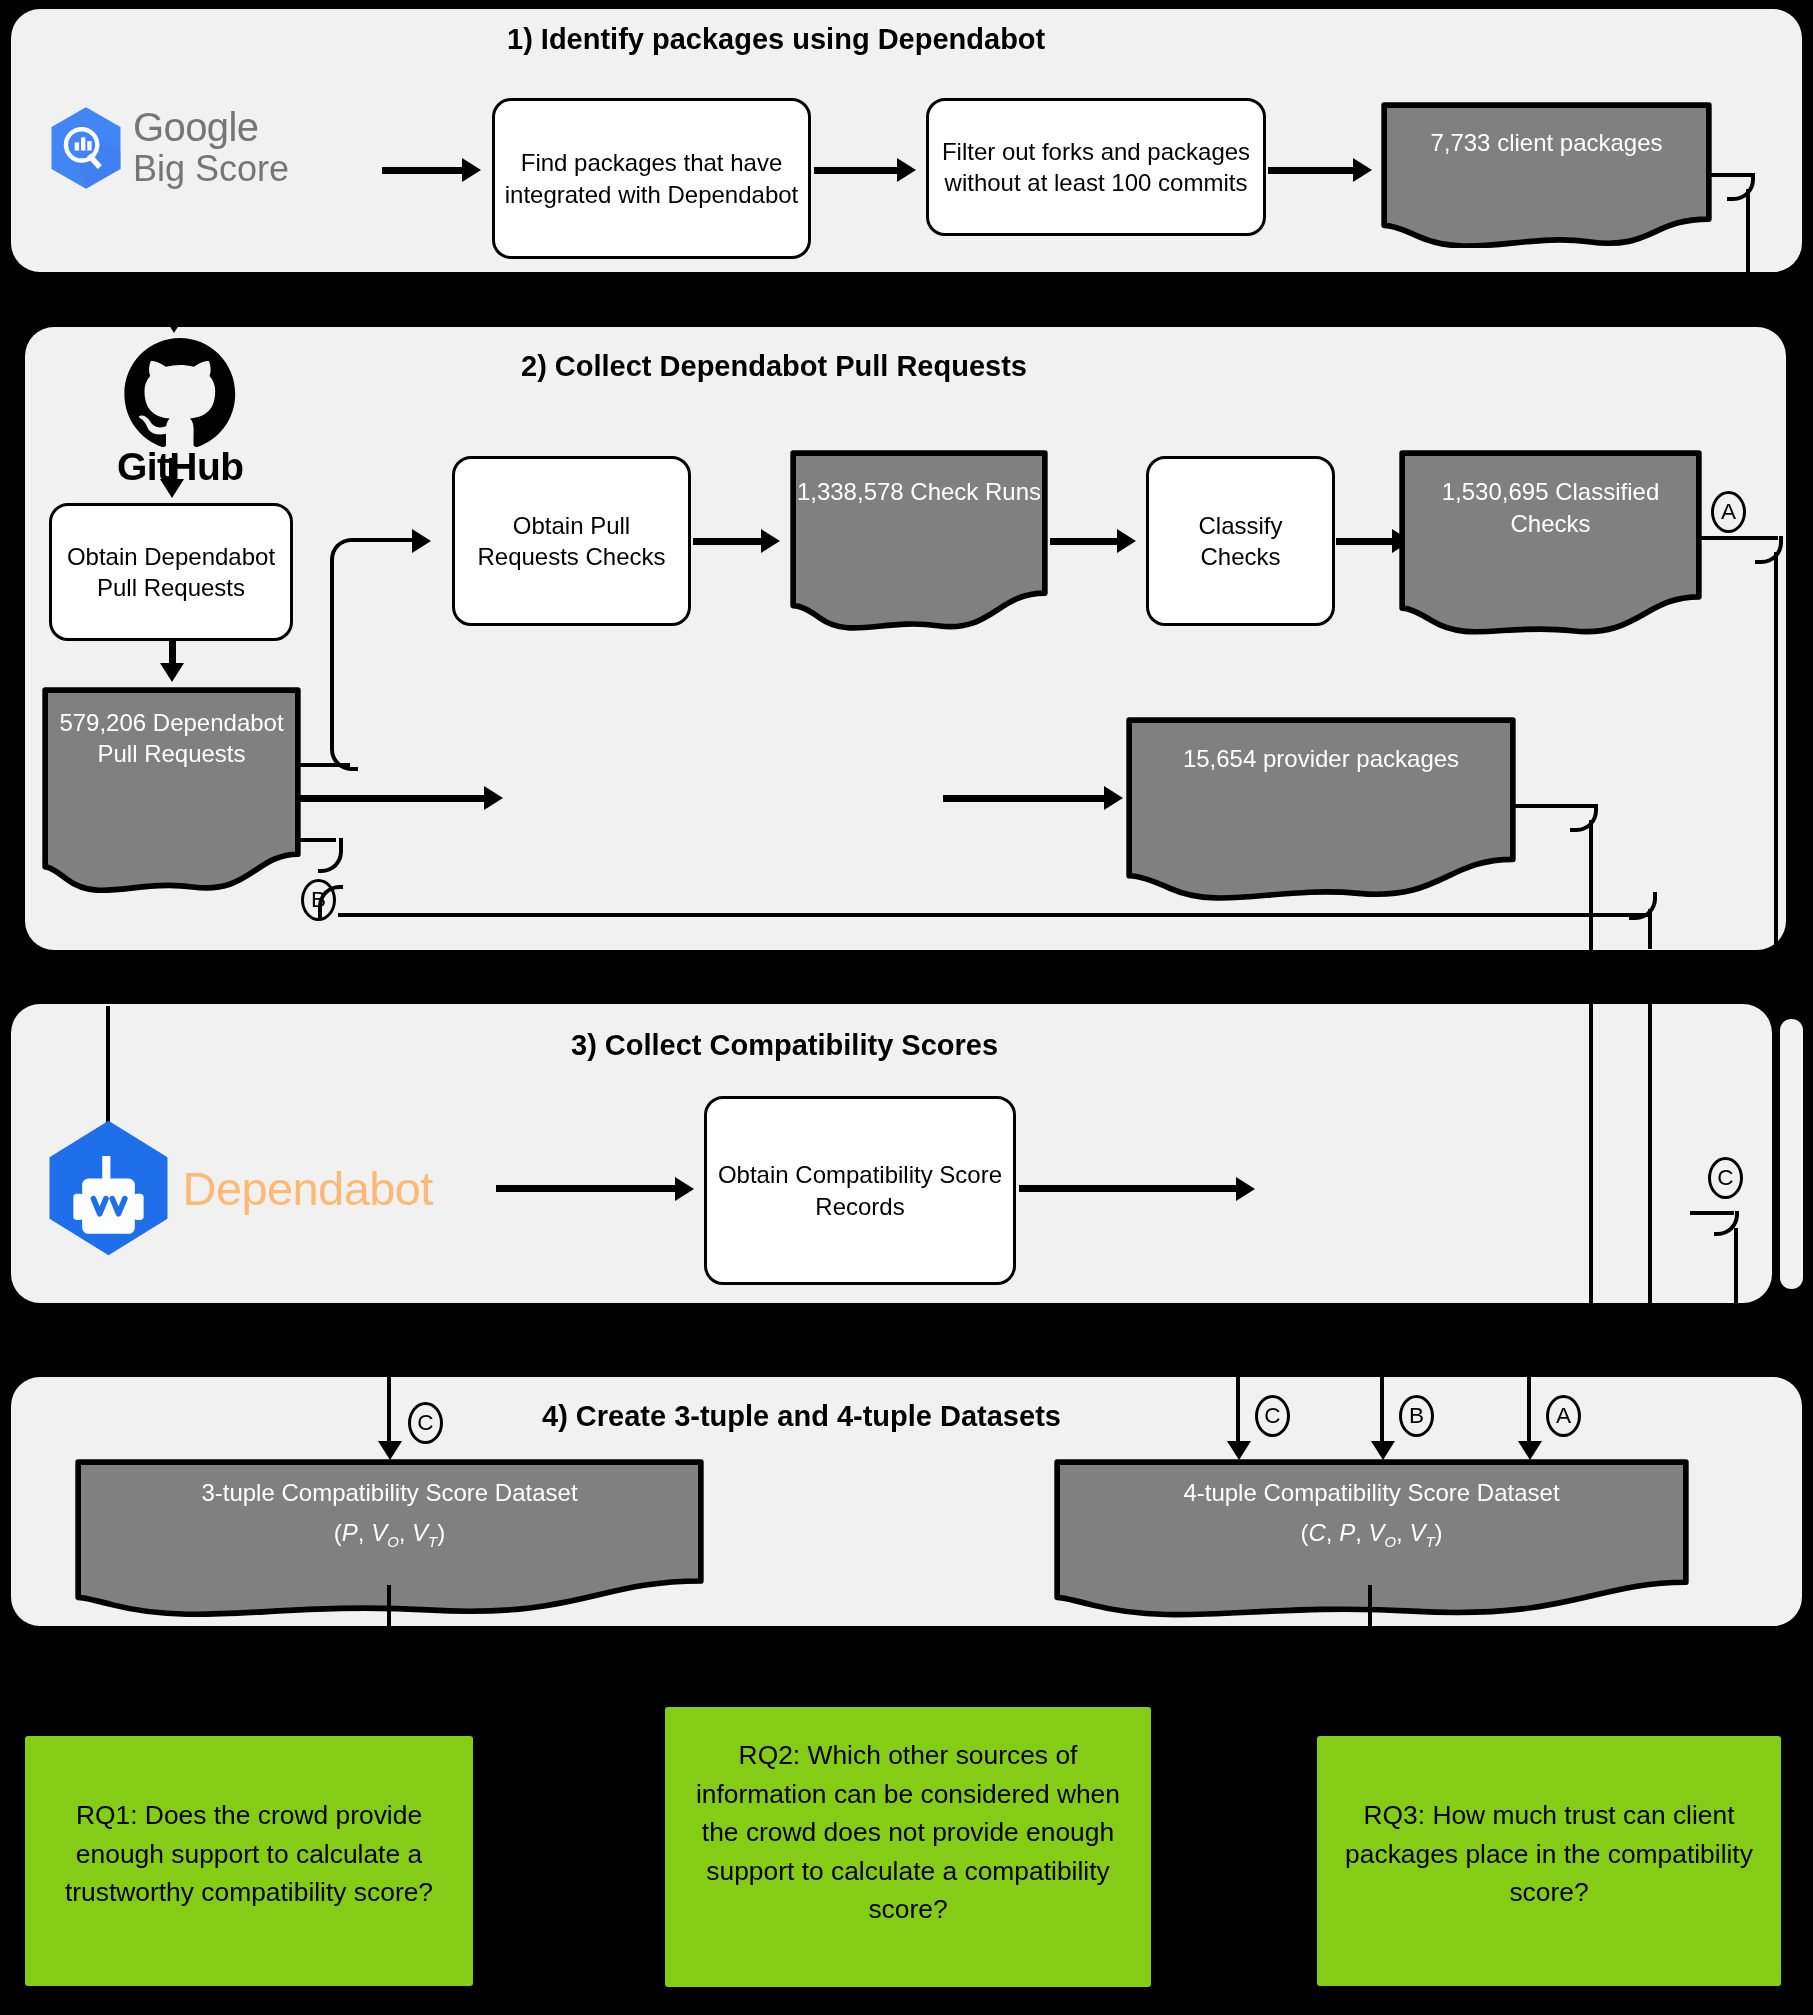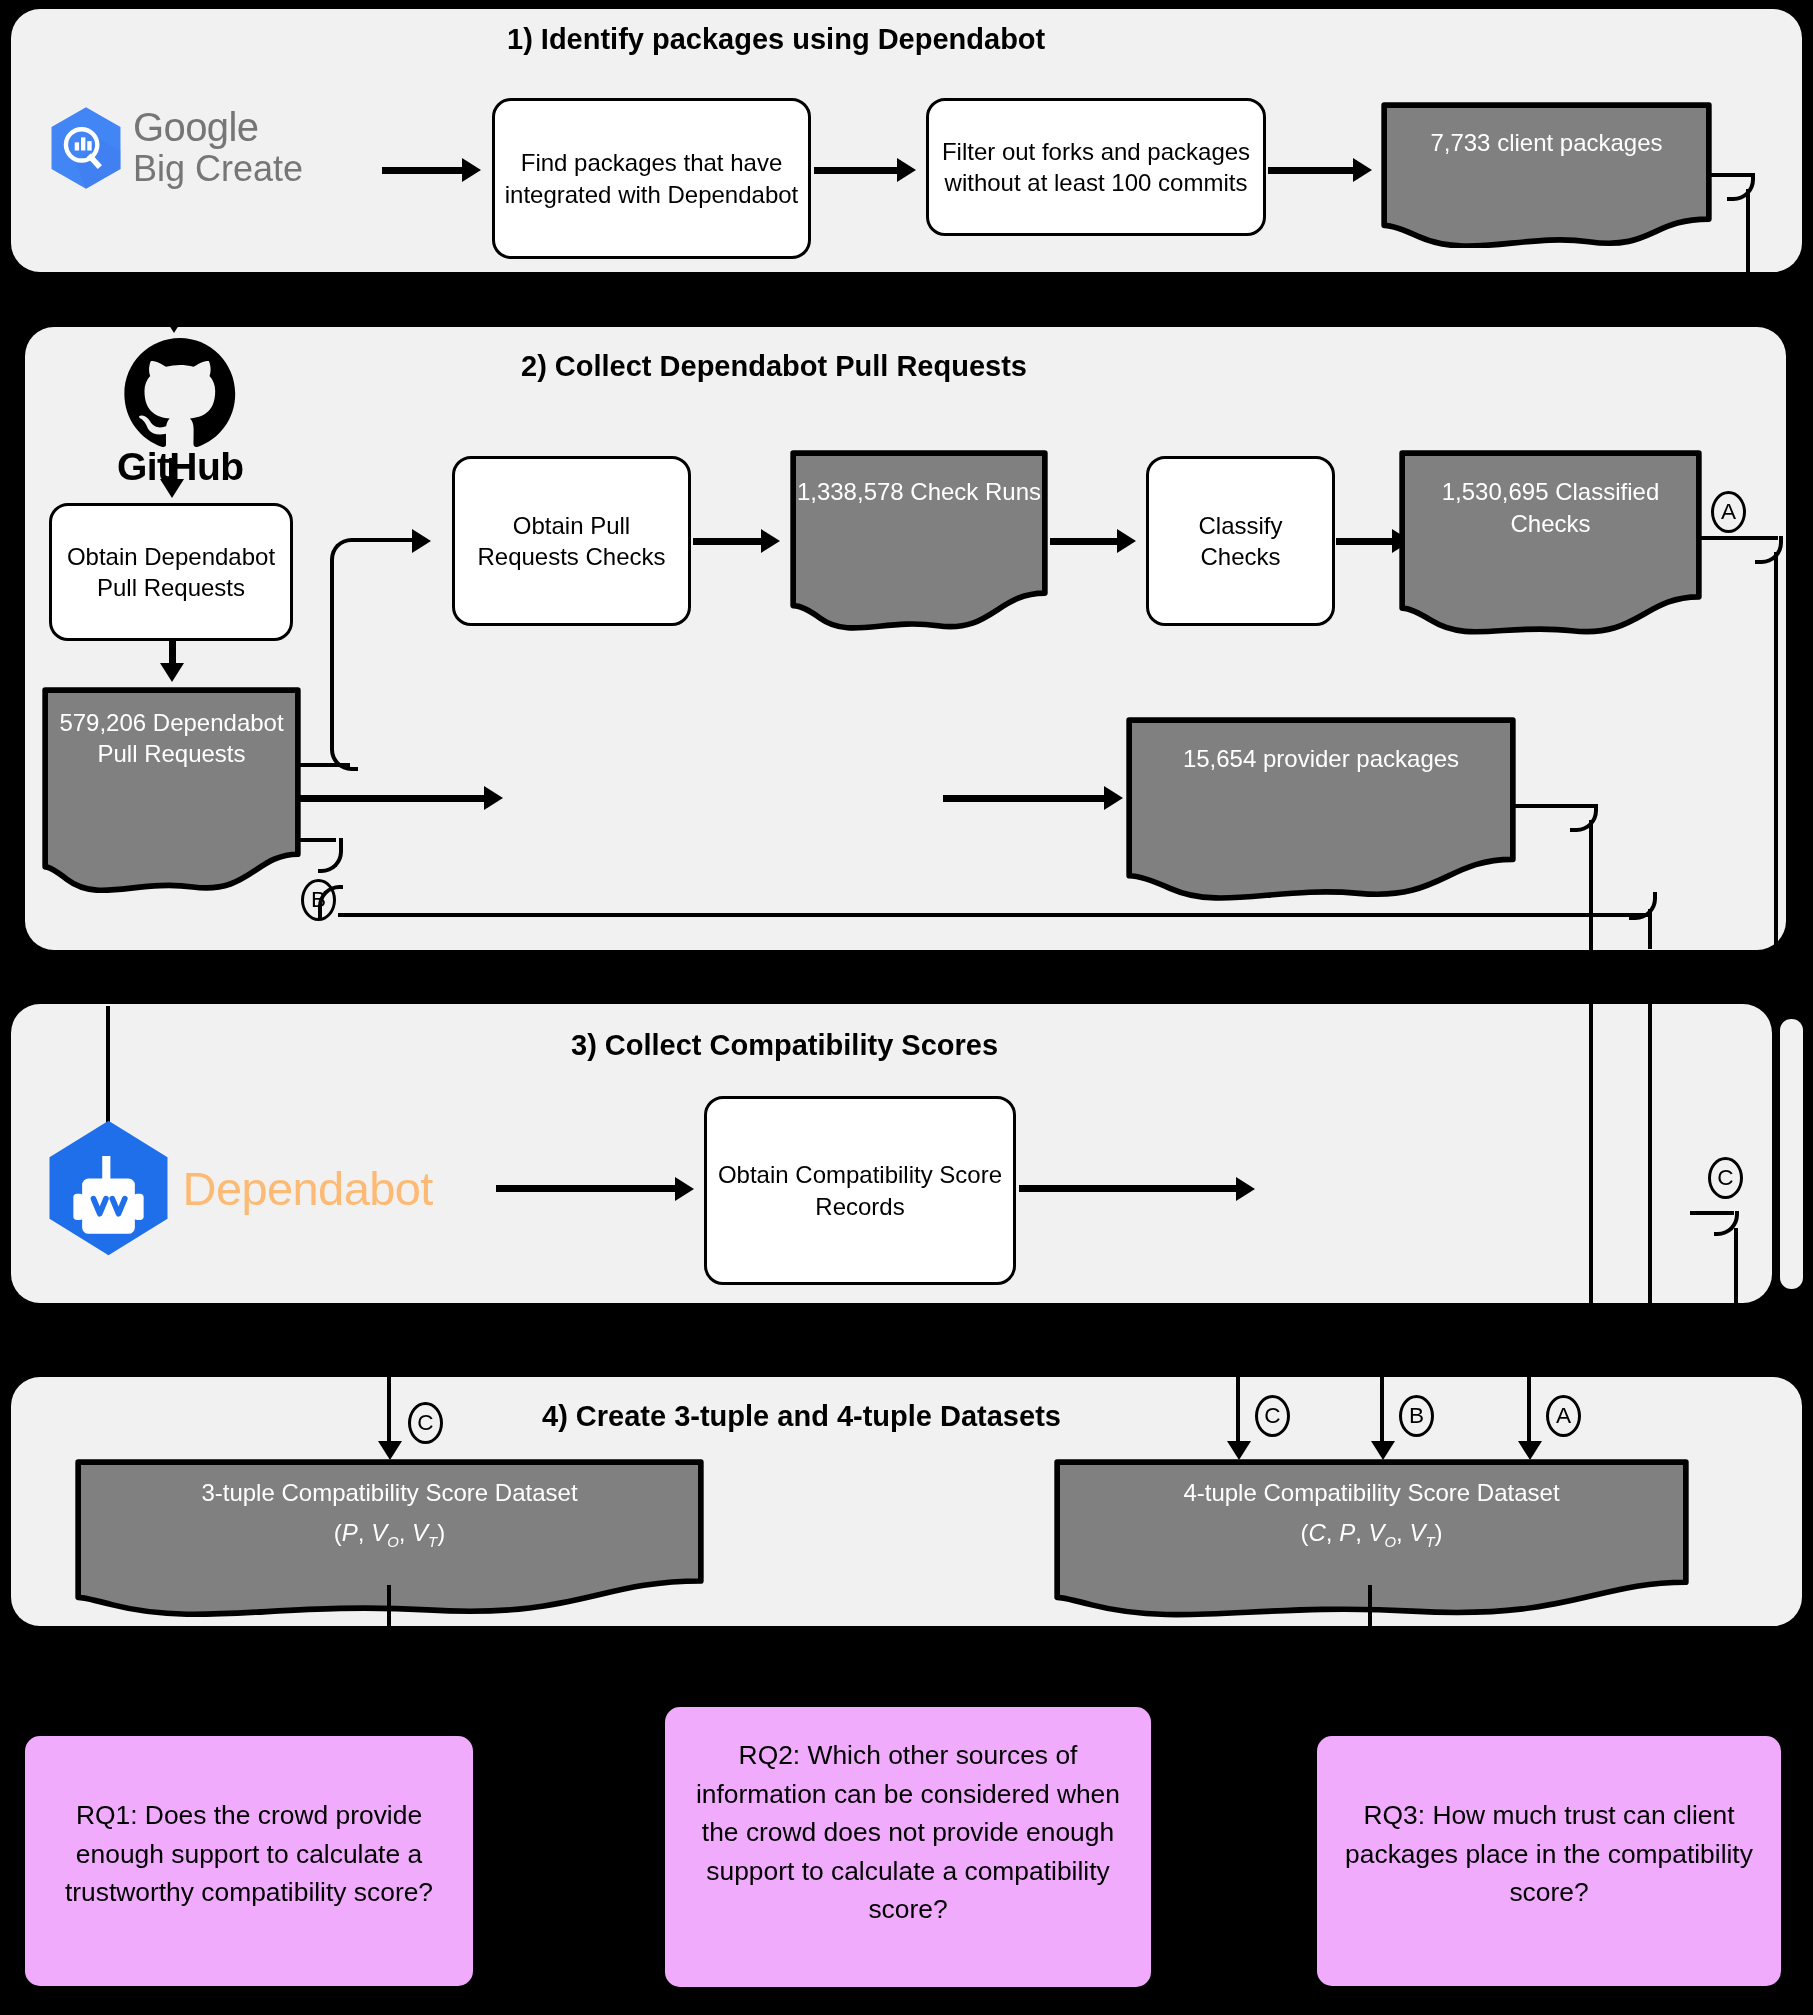--- a/index.html
+++ b/index.html
@@ -6,21 +6,21 @@
   body{width:1814px;height:2015px;position:relative;font-family:"Liberation Sans",sans-serif;}
   .stage{position:absolute;inset:0;width:1814px;height:2015px;background:#000;overflow:hidden;}
 
   
   .panel{position:absolute;background:#f1f1f1;border-radius:29px;}
   #panel1{left:11.3px;top:8.8px;width:1791px;height:263px;}
   #panel2{left:25px;top:327px;width:1761px;height:623px;}
   #panel3{left:11.3px;top:1004px;width:1761px;height:299px;}
   #panel3b{left:1780px;top:1019px;width:22.6px;height:270px;border-radius:11.3px;}
   #panel4{left:11.3px;top:1377px;width:1791px;height:249px;}
-  .rq{position:absolute;background:#f0abfc;border-radius:15px;}
+  .rq{position:absolute;background:#84cc16;border-radius:3px;}
   #rq1{left:25px;top:1736px;width:448px;height:250px;}
   #rq2{left:665px;top:1707px;width:486px;height:280px;}
   #rq3{left:1317px;top:1736px;width:464px;height:250px;}
 
   
   .sec-title{position:absolute;font-weight:bold;color:#000;white-space:nowrap;}
   #t1{left:507px;top:22.6px;font-size:29px;}
   #t2{left:521px;top:350px;font-size:29px;}
   #t3{left:571px;top:1029px;font-size:29px;}
   #t4{left:542px;top:1400px;font-size:29px;}
@@ -82,21 +82,21 @@
       <polygon points="59,2 114,33.5 114,100.5 59,132 4,100.5 4,33.5" fill="#4285f4"></polygon>
       <polygon points="59,132 114,100.5 114,72 79,52 44,92" fill="#3b78e7" opacity=".35"></polygon>
       <circle cx="52" cy="62" r="25" fill="none" stroke="#fff" stroke-width="7"></circle>
       <rect x="41" y="58" width="7" height="13" fill="#fff"></rect>
       <rect x="51" y="50" width="7" height="21" fill="#fff"></rect>
       <rect x="61" y="56" width="7" height="15" fill="#fff"></rect>
       <rect x="66" y="76" width="9" height="26" fill="#fff" transform="rotate(-42 70 86)"></rect>
     </svg>
     <div class="gq-txt">
       <span class="g1">Google</span>
-      <span class="g2">Big Create</span>
+      <span class="g2">Big Score</span>
     </div>
   </div>
 
   <div class="ln hl thk" style="left:382px;top:167px;width:82px;"></div>
   <div class="arrH" style="left:462px;top:158px;"></div>
 
   <div class="proc" style="left:492px;top:98px;width:319px;height:161px;">Find packages that have integrated with Dependabot</div>
 
   <div class="ln hl thk" style="left:814px;top:167px;width:85px;"></div>
   <div class="arrH" style="left:897px;top:158px;"></div>

